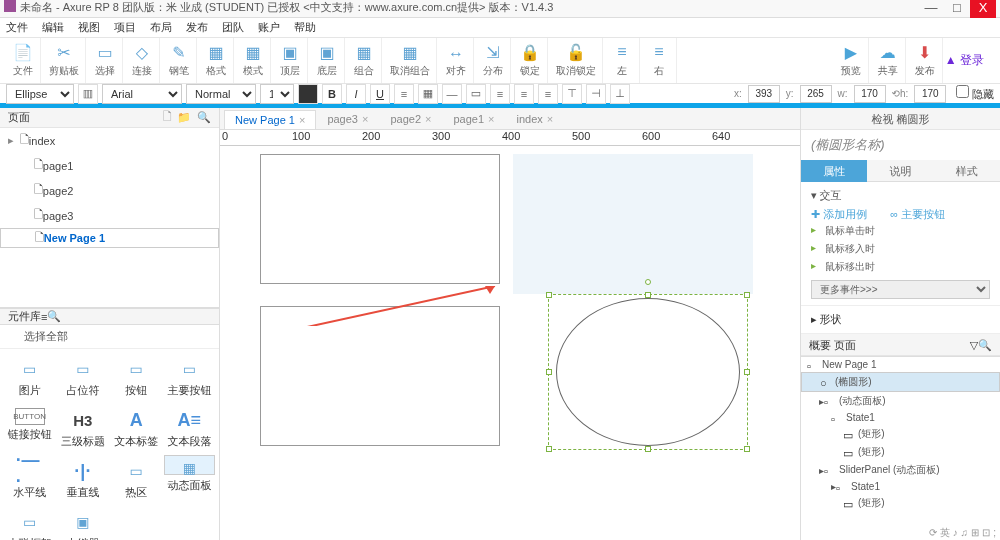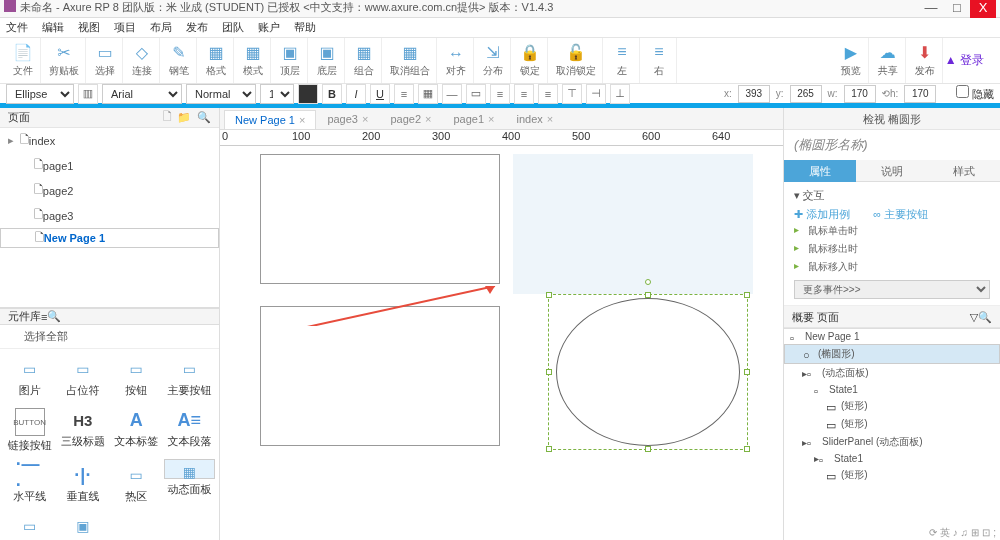--- a/index.html
+++ b/index.html
@@ -35,37 +35,37 @@
 .trow .caret{width:12px;color:#888}
 .trow .pg{color:#444}
 .trow.sel .pg{color:#0066cc;font-weight:bold}
 .libhead{height:22px;background:#f5f5f5;display:flex;align-items:center;padding:0 8px;font-size:11px;color:#555;border-top:1px solid #ddd;border-bottom:1px solid #ddd}
 .liball{padding:4px 24px;font-size:11px;color:#555;border-bottom:1px solid #eee}
 .libgrid{display:grid;grid-template-columns:repeat(4,1fr);padding:4px;gap:2px}
 .libcell{display:flex;flex-direction:column;align-items:center;padding:4px 2px;font-size:10px;color:#666}
 .libcell.sel{background:#e3f2fd}
 .libico{width:28px;height:24px;display:flex;align-items:center;justify-content:center;color:#61a4d4;font-size:14px;margin-bottom:2px}
 .libico.h{font-weight:bold;color:#444;font-size:15px}
-.libico.btn{border:1px solid #999;width:30px;height:28px;font-size:8px;color:#666}
+.libico.btn{border:1px solid #999;width:30px;height:17px;font-size:8px;color:#666}
 .libico.a{color:#4a90d9;font-weight:bold;font-size:18px}
 .canvas{flex:1;background:#fff;position:relative;overflow:hidden}
 .tabs{height:22px;background:#f5f5f5;display:flex;align-items:end;border-bottom:1px solid #ddd;padding-left:4px}
 .tab{padding:3px 10px;font-size:11px;color:#888;border:1px solid transparent;cursor:pointer}
 .tab.active{background:#fff;border:1px solid #ddd;border-bottom:none;color:#0066cc}
 .tab .x{margin-left:4px;color:#aaa}
 .ruler-h{height:16px;background:#fff;border-bottom:1px solid #ccc;font-size:9px;color:#999}
 .canvasarea{position:relative;background:#fff;height:390px}
 .shape1{position:absolute;left:40px;top:8px;width:240px;height:130px;border:1px solid #999;background:#fff}
 .shape2{position:absolute;left:40px;top:160px;width:240px;height:140px;border:1px solid #999;background:#fff}
 .shape3{position:absolute;left:293px;top:8px;width:240px;height:140px;background:#eef5fa}
 .selbox{position:absolute;left:328px;top:148px;width:200px;height:156px;border:1px dashed #7cb342}
 .selhandle{position:absolute;width:6px;height:6px;background:#fff;border:1px solid #7cb342}
 .ellipse{position:absolute;left:336px;top:152px;width:184px;height:148px;border:1px solid #666;border-radius:50%}
 .arrow{position:absolute;left:0px;top:140px;width:280px;height:40px;pointer-events:none}
-.rightpanel{width:217px;background:#fff;border-left:1px solid #ddd;display:flex;flex-direction:column}
+.rightpanel{width:200px;background:#fff;border-left:1px solid #ddd;display:flex;flex-direction:column}
 .rhead{height:22px;background:#f5f5f5;text-align:center;font-size:11px;color:#555;line-height:22px;border-bottom:1px solid #e5e5e5}
 .itemname{padding:6px 10px;font-style:italic;color:#888;font-size:13px}
 .rtabs{display:flex;height:22px}
 .rtab{flex:1;text-align:center;font-size:11px;line-height:22px;color:#666;background:#f5f5f5;border-bottom:1px solid #ddd}
 .rtab.active{background:#4ca5d9;color:#fff;border-bottom:none}
 .section{padding:6px 10px;border-bottom:1px solid #eee}
 .sectitle{font-size:11px;color:#555;margin-bottom:4px}
 .addcase{color:#4ca5d9;font-size:11px;margin-right:20px}
 .createlink{color:#4ca5d9;font-size:11px}
 .event{font-size:10px;color:#666;padding:2px 0 2px 14px;position:relative}
@@ -216,21 +216,21 @@
   <div class="sbtn">⊥</div>
   <div style="flex:1"></div>
   <span class="dimlab">x:</span>
     <input class="dimval" value="393" style="">
   <span class="dimlab">y:</span>
     <input class="dimval" value="265" style="">
   <span class="dimlab">w:</span>
     <input class="dimval" value="170" style="">
   <span class="dimlab">⟲h:</span>
     <input class="dimval" value="170" style="">
-  <span style="margin-left:16px;font-size:10px;color:#666"><input type="checkbox" style=""> <span>隐藏</span></span>
+  <span style="margin-left:6px;font-size:10px;color:#666"><input type="checkbox" style=""> <span>隐藏</span></span>
 </div>
 
 <div class="main">
   <div class="leftpanel">
     <div class="phead">
       <span>页面</span>
       <div class="spacer"></div>
       <span class="pico">🗋</span>
       <span class="pico">📁</span>
       <span class="pico">🔍</span>
@@ -369,24 +369,27 @@
       <div class="rtab active">属性</div>
       <div class="rtab">说明</div>
       <div class="rtab">样式</div>
     </div>
     <div class="section">
       <div class="sectitle">▾ 交互</div>
       <span class="addcase">✚ 添加用例</span>
       <span class="createlink">∞ 主要按钮</span>
       <div id="events">
           <div class="event">鼠标单击时</div>
+          <div class="event">鼠标移入时</div>
           <div class="event">鼠标移出时</div>
-          <div class="event">鼠标移入时</div>
         </div>
       <select class="moresel"><option>更多事件&gt;&gt;&gt;</option></select>
+    </div>
+    <div class="section">
+      <span>▸ 形状</span>
     </div>
     <div class="rhead" style="display:flex;padding:0 8px;text-align:left">
       <span>概要 页面</span>
       <div style="flex:1"></div>
       <span class="pico">▽</span>
       <span class="pico">🔍</span>
     </div>
     <div class="outline" id="outline">
         <div class="orow"><span class="ind" style="width:0px"></span> <span class="oico">▫</span>New Page 1</div>
         <div class="orow sel"><span class="ind" style="width:12px"></span> <span class="oico">○</span>(椭圆形)</div>

